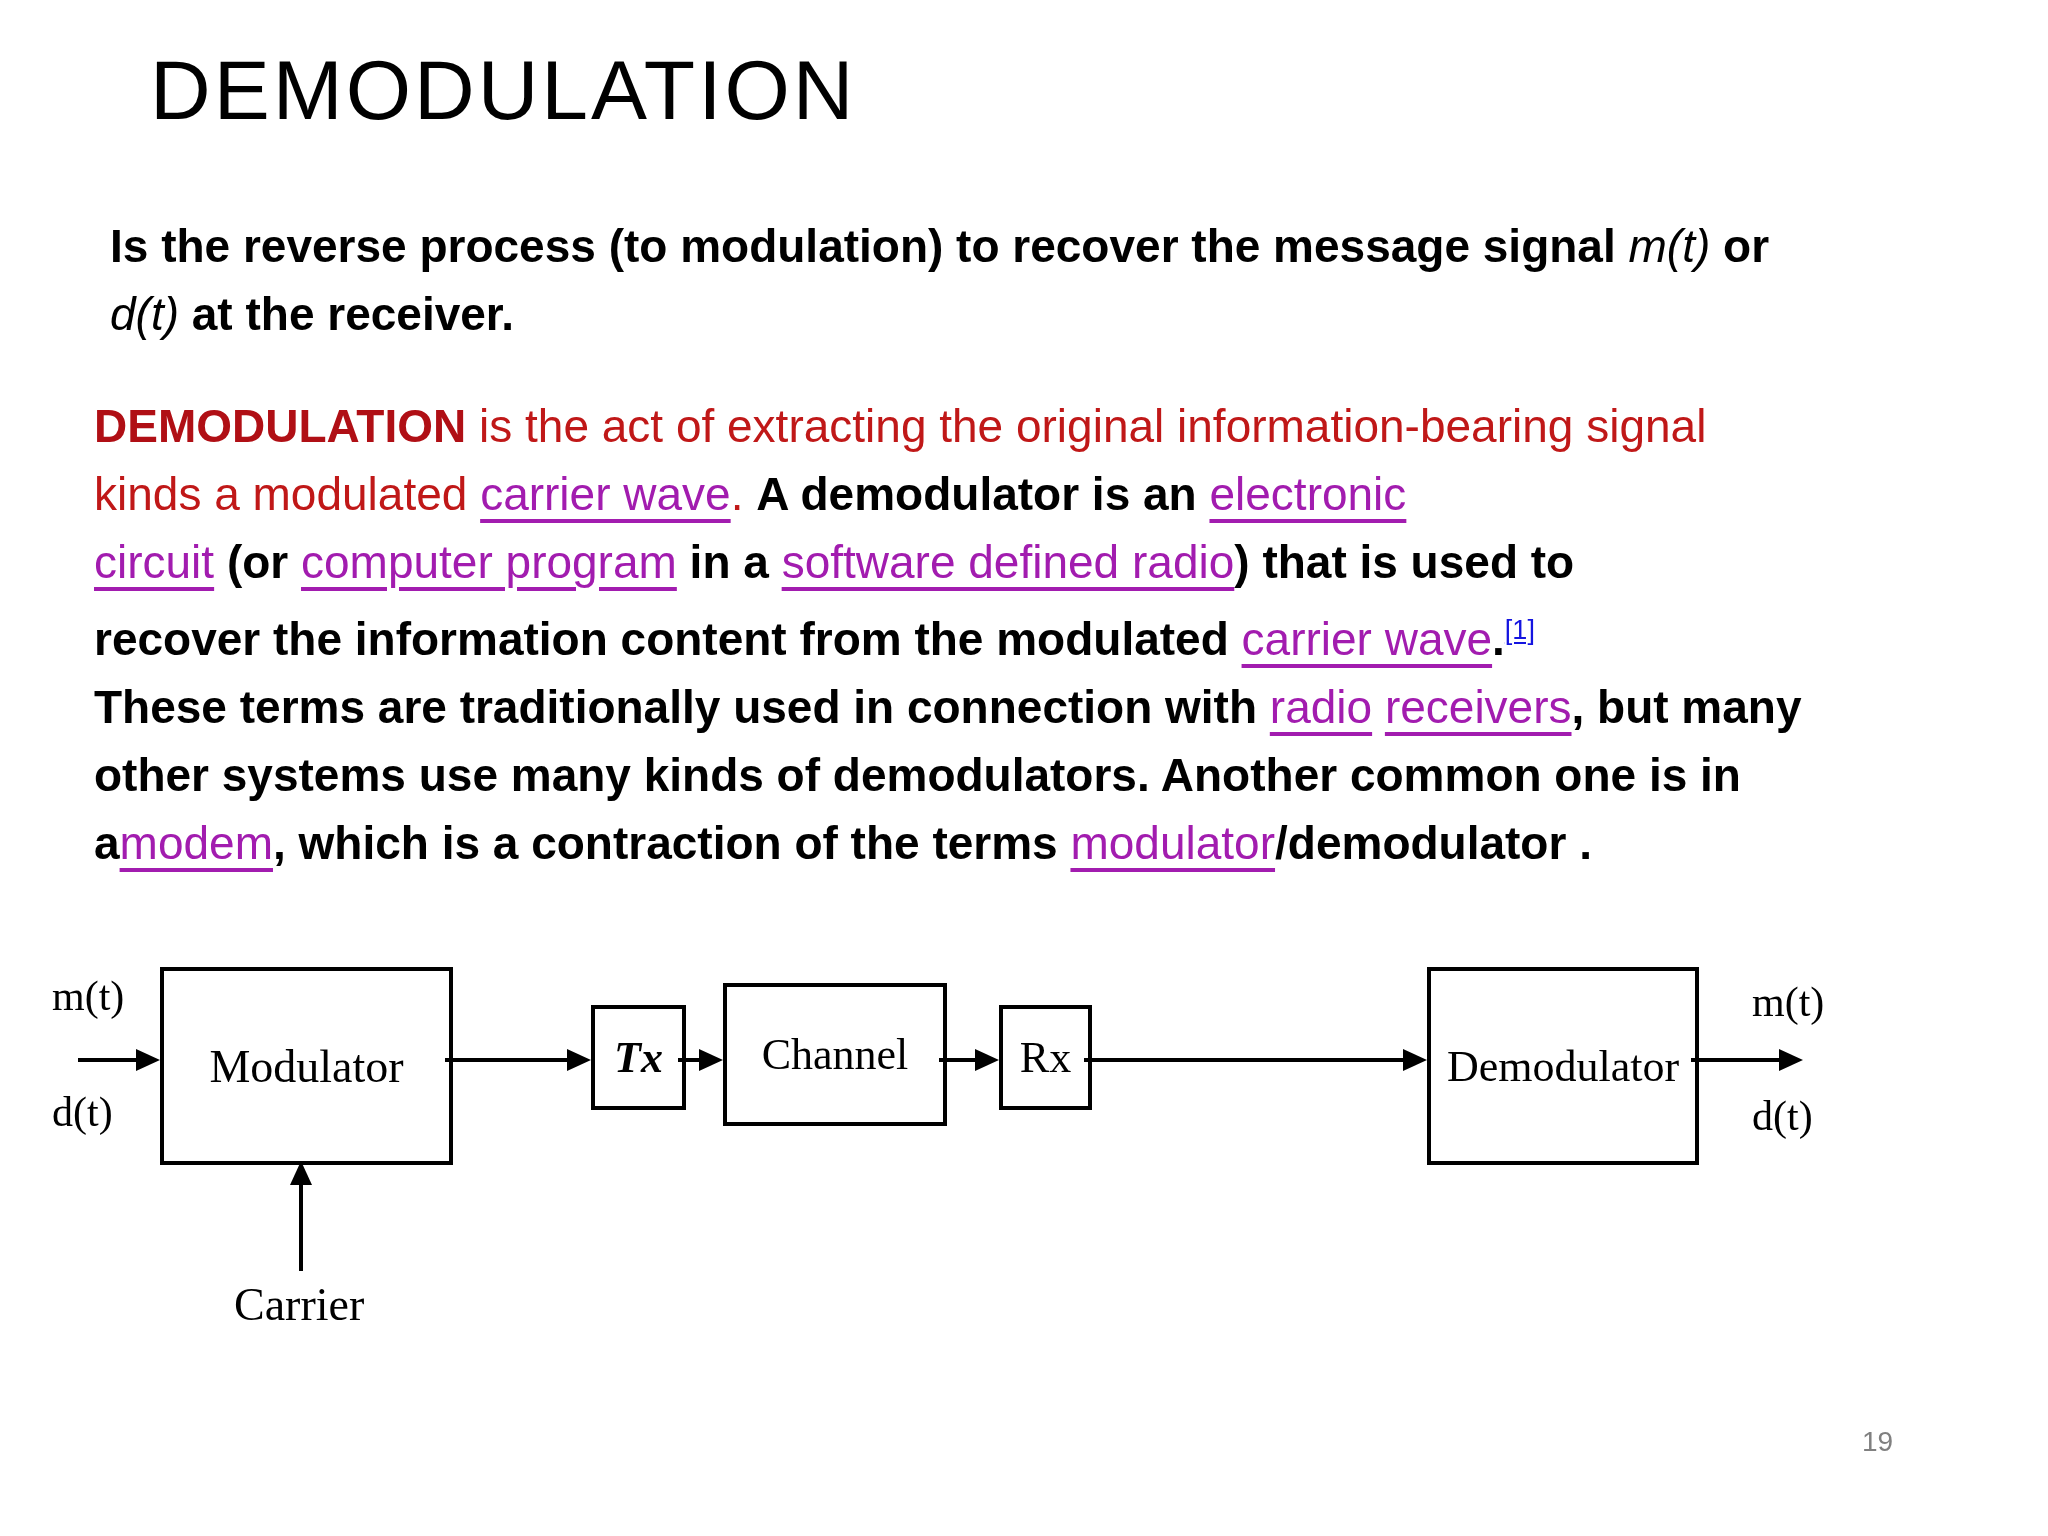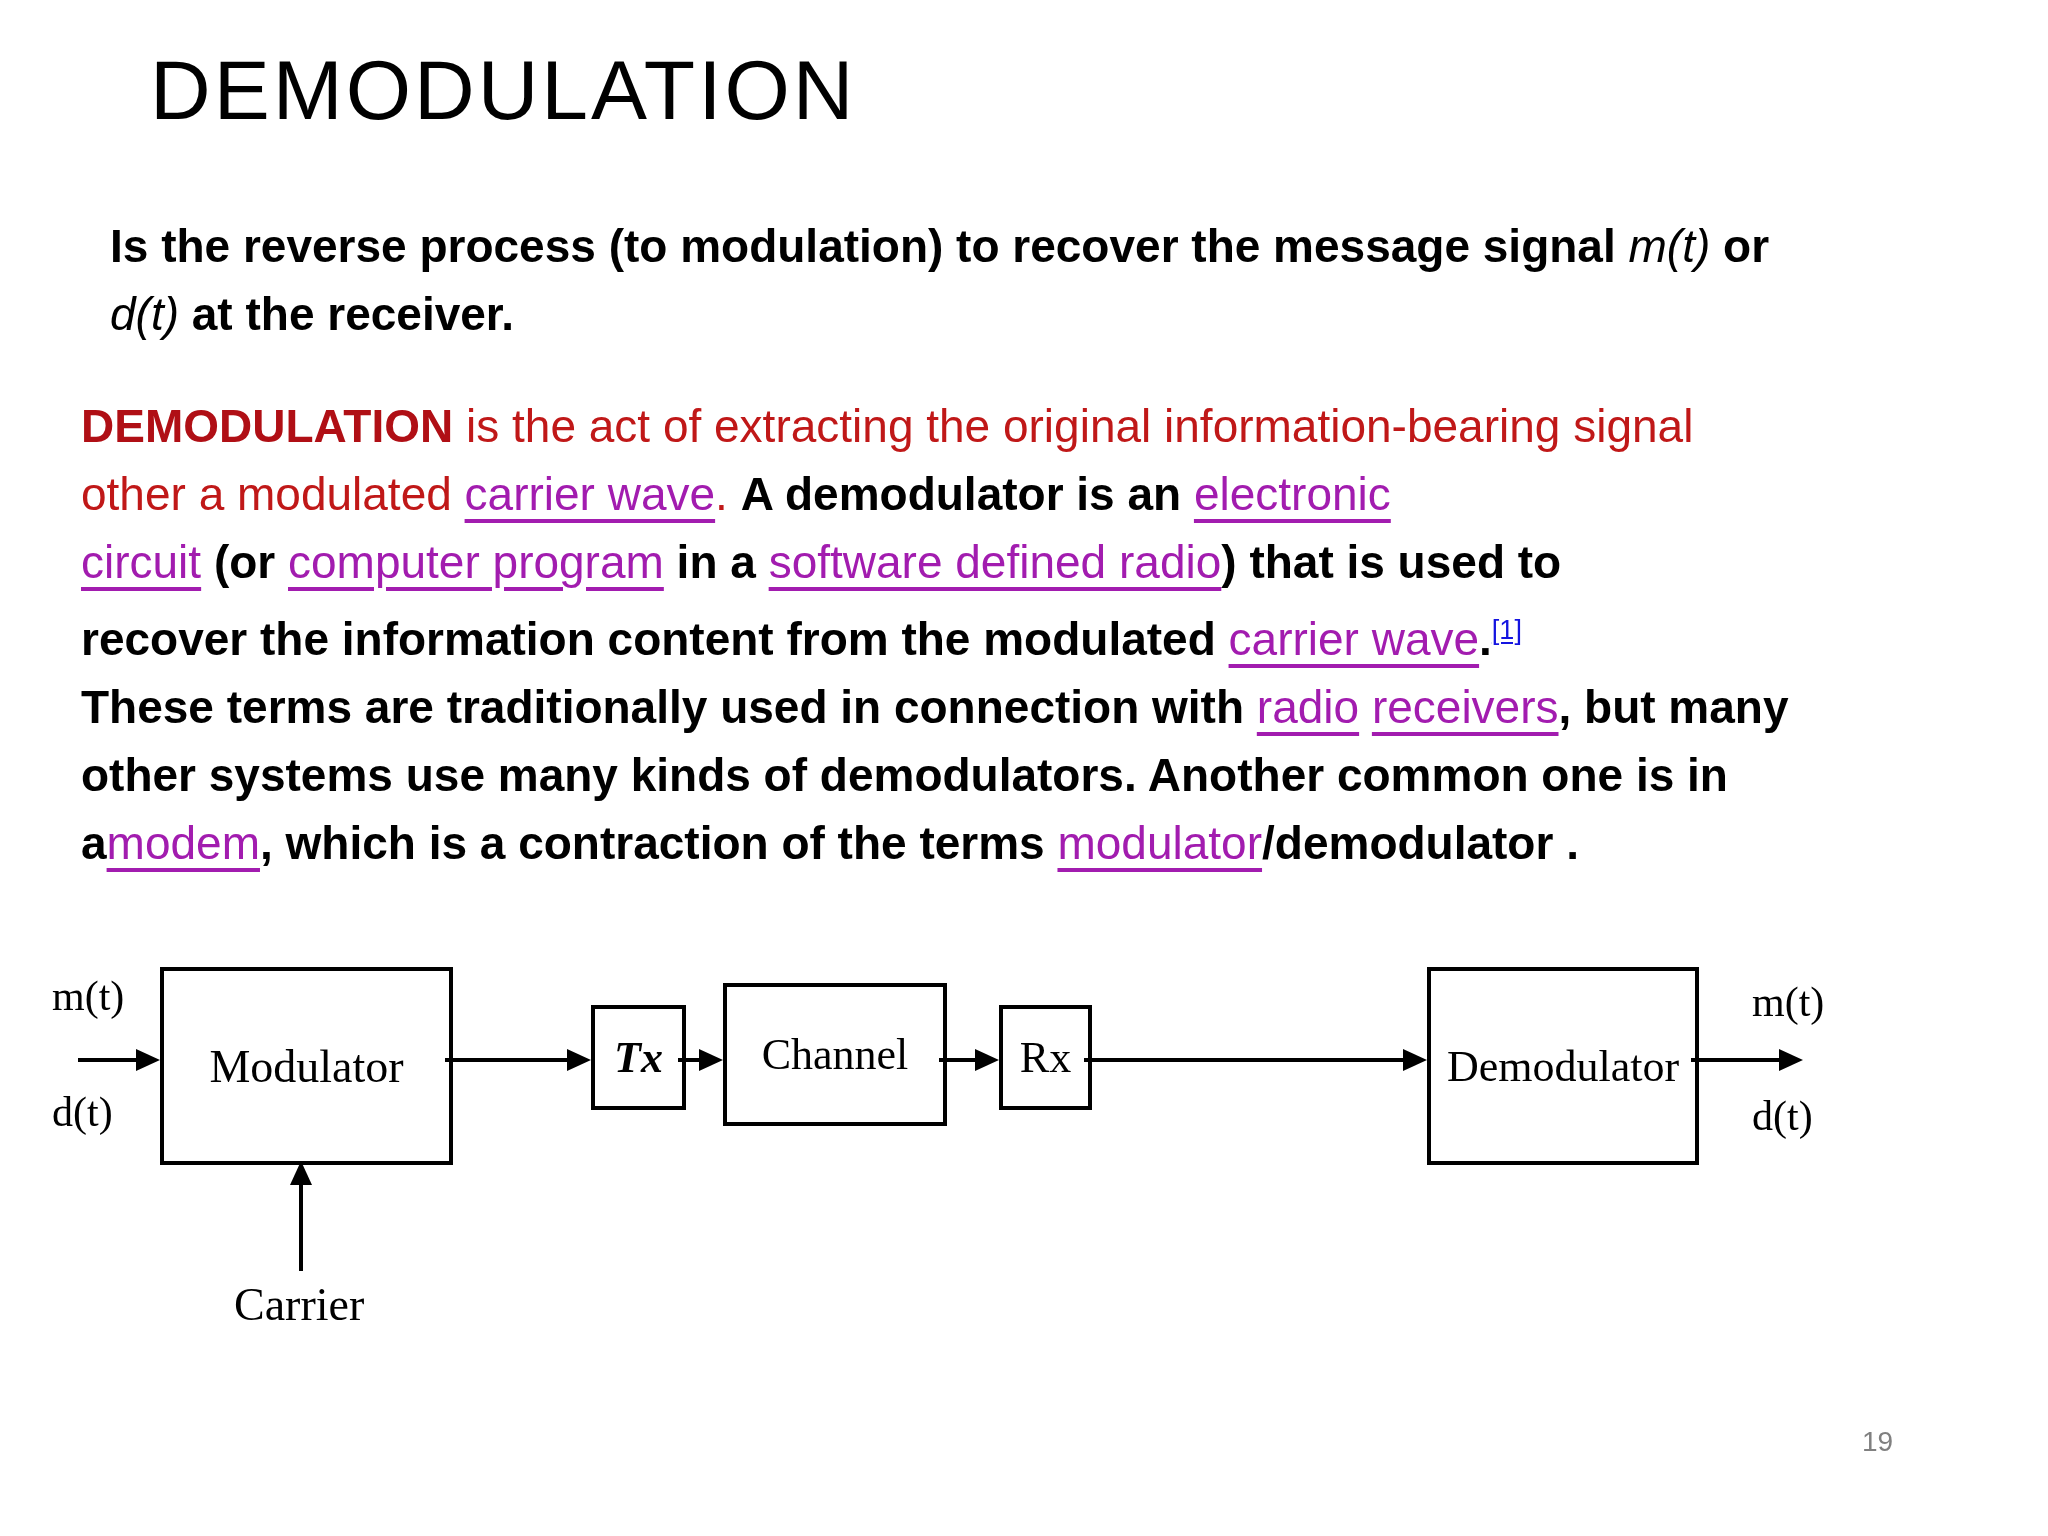--- a/index.html
+++ b/index.html
@@ -11,21 +11,21 @@
   .slide { position:absolute; left:0; top:0; width:2048px; height:1536px; background:#ffffff; }
 
   .title {
     position:absolute; left:150px; top:42px;
     font-size:84px; font-weight:400; color:#000;
     letter-spacing:3px; white-space:nowrap;
   }
 
   .para { position:absolute; font-size:46px; color:#000; }
   .intro { left:110px; top:212px; width:1850px; line-height:68px; }
-  .bodytext { left:81px; top:392px; width:1920px; line-height:68px; }
+  .bodytext { left:94px; top:392px; width:1920px; line-height:68px; }
   .line { white-space:nowrap; }
 
   .seg-p  { color:#000000;font-weight:bold; }
   .seg-i  { color:#000000; font-style:italic; }
   .seg-rb { color:#b00f15; font-weight:700; }
   .seg-r  { color:#c01818; }
   .seg-b  { color:#000000; font-weight:700; }
   .seg-a  {
     color:#a21caf; text-decoration:underline;
     text-decoration-thickness:4px; text-underline-offset:9px;
@@ -94,21 +94,21 @@
 
   <div class="title">DEMODULATION</div>
 
   <div class="para intro">
       <div class="line"><span class="seg-p">Is the reverse process (to modulation) to recover the message signal </span><span class="seg-i">m(t)</span><span class="seg-p"> or</span></div>
       <div class="line"><span class="seg-i">d(t)</span><span class="seg-p"> at the receiver.</span></div>
     </div>
 
   <div class="para bodytext">
       <div class="line"><span class="seg-rb">DEMODULATION</span><span class="seg-r"> is the act of extracting the original information-bearing signal</span></div>
-      <div class="line"><span class="seg-r">other a modulated </span><span class="seg-a">carrier wave</span><span class="seg-r">. </span><span class="seg-p">A </span><span class="seg-b">demodulator</span><span class="seg-p"> is an </span><span class="seg-a">electronic</span></div>
+      <div class="line"><span class="seg-r">kinds a modulated </span><span class="seg-a">carrier wave</span><span class="seg-r">. </span><span class="seg-p">A </span><span class="seg-b">demodulator</span><span class="seg-p"> is an </span><span class="seg-a">electronic</span></div>
       <div class="line"><span class="seg-a">circuit</span><span class="seg-p"> (or </span><span class="seg-a">computer program</span><span class="seg-p"> in a </span><span class="seg-a">software defined radio</span><span class="seg-p">) that is used to</span></div>
       <div class="line"><span class="seg-p">recover the information content from the modulated </span><span class="seg-a">carrier wave</span><span class="seg-p">.</span><span class="seg-sup">[1]</span></div>
       <div class="line"><span class="seg-p">These terms are traditionally used in connection with </span><span class="seg-a">radio</span><span class="seg-p"> </span><span class="seg-a">receivers</span><span class="seg-p">, but many</span></div>
       <div class="line"><span class="seg-p">other systems use many kinds of demodulators. Another common one is in</span></div>
       <div class="line"><span class="seg-p">a</span><span class="seg-a">modem</span><span class="seg-p">, which is a contraction of the terms </span><span class="seg-a">modulator</span><span class="seg-p">/demodulator .</span></div>
     </div>
 
   <div class="diagram">
 
     <div class="dlabel lbl-in-mt">m(t)</div>

